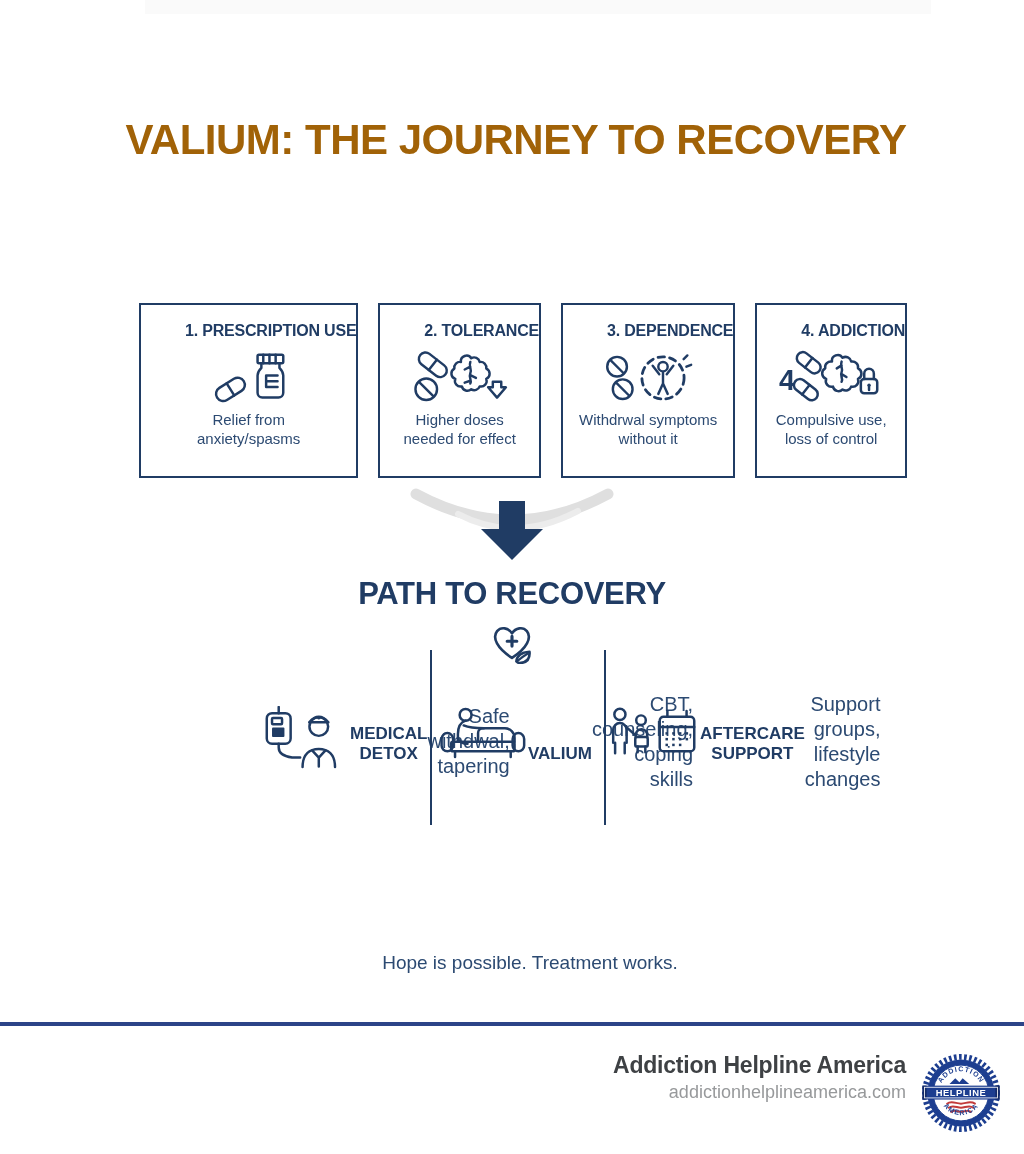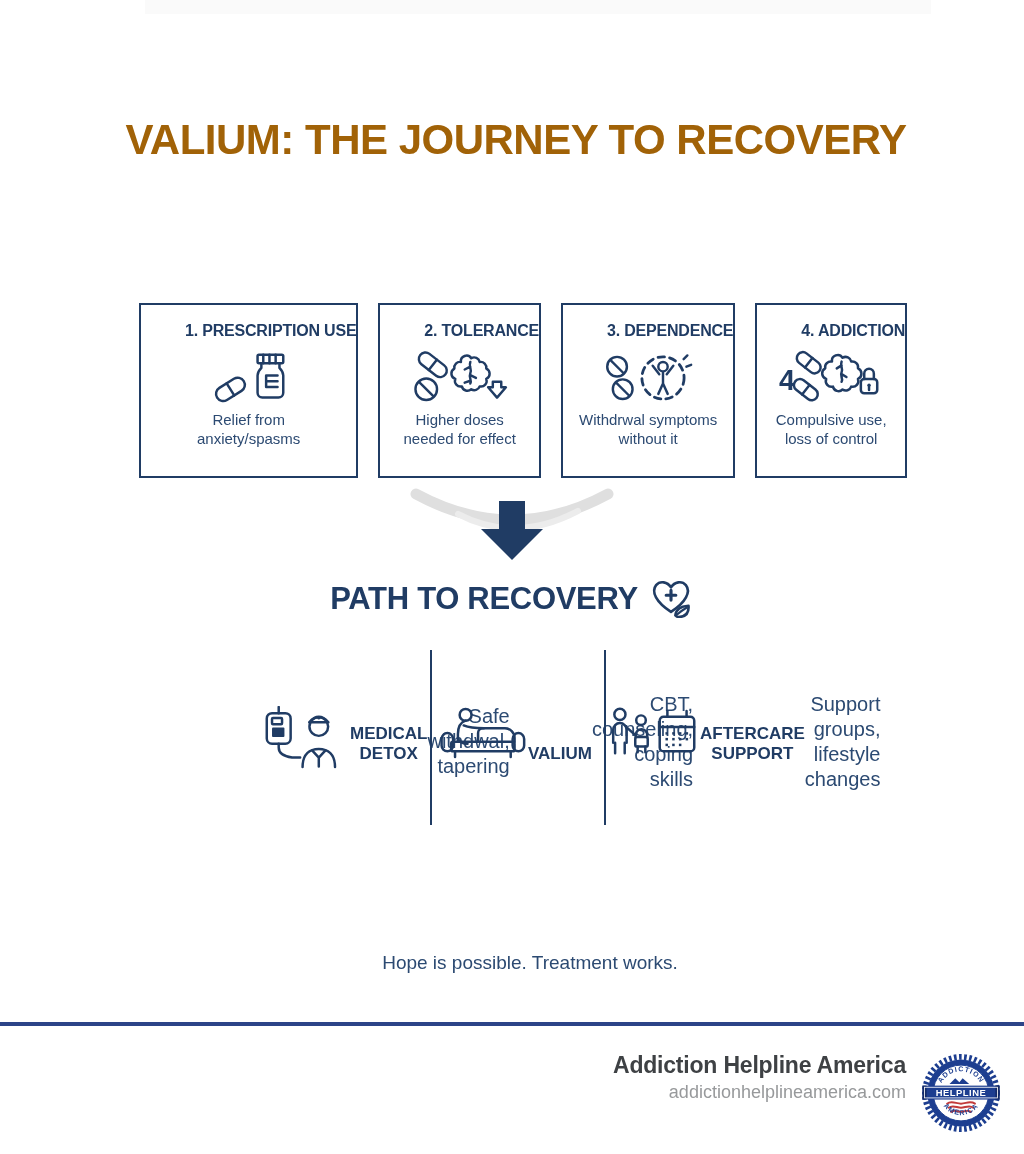--- a/index.html
+++ b/index.html
@@ -14,21 +14,21 @@
   }
   .stages { position:absolute; top:303px; left:139px; width:746px; display:flex; gap:20px; }
   .stage-box {
     flex:1; height:175px; border:2px solid #203c64; background:#fff;
     display:flex; flex-direction:column; align-items:center; padding-top:17px;
   }
   .stage-label { font-size:16px; font-weight:bold; color:#203c64; white-space:nowrap; letter-spacing:-0.2px;padding-left:44px; }
   .stage-icon { height:60px; display:flex; align-items:center; justify-content:center; margin-top:7px; }
   .stage-desc { font-size:15px; line-height:1.28; color:#2c4a72; text-align:center; white-space:pre-line; margin-top:3px; }
   .transition { position:absolute; top:488px; left:402px; width:220px; height:78px; }
-  .path-heading { position:absolute; top:576px; left:0; width:100%; display:flex; align-items:center; justify-content:center; gap:10px; }
+  .path-heading { position:absolute; top:576px; left:0; width:100%; display:flex; align-items:center; justify-content:center; gap:10px;flex-direction:column; }
   .path-heading-text { font-size:31px; font-weight:bold; letter-spacing:-0.3px; color:#203c64; }
   .recovery { position:absolute; top:650px; left:258px; width:520px; display:flex; }
   .recovery-col { width:172px; display:flex; flex-direction:row; align-items:center; }
   .recovery-divider { width:2px; height:175px; background:#203c64; }
   .col-icon { height:64px; display:flex; align-items:flex-start; justify-content:center; }
   .col-title {
     min-height:44px; display:flex; align-items:flex-end; justify-content:center;
     font-size:17px; font-weight:bold; color:#203c64; text-align:center; line-height:1.18;
     white-space:pre-line; margin-top:10px;
   }

